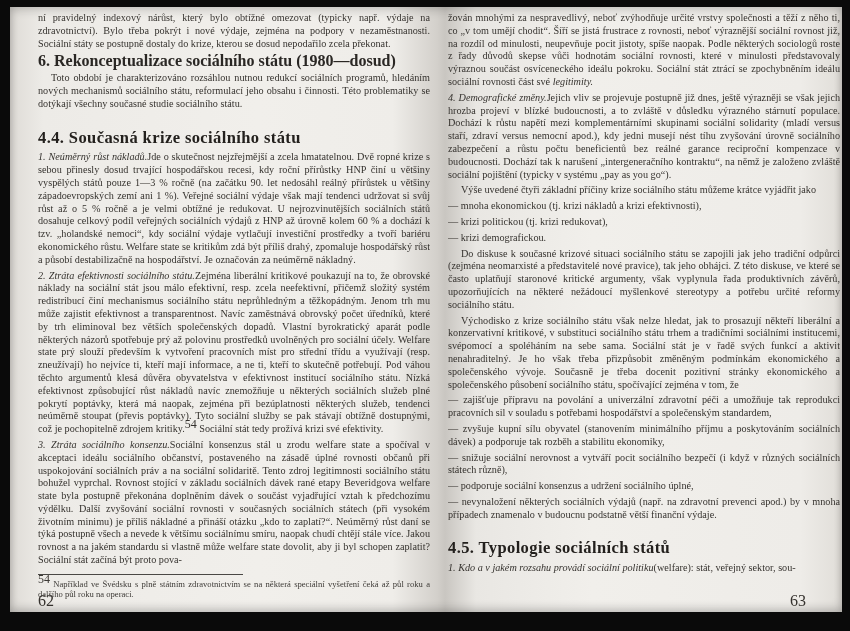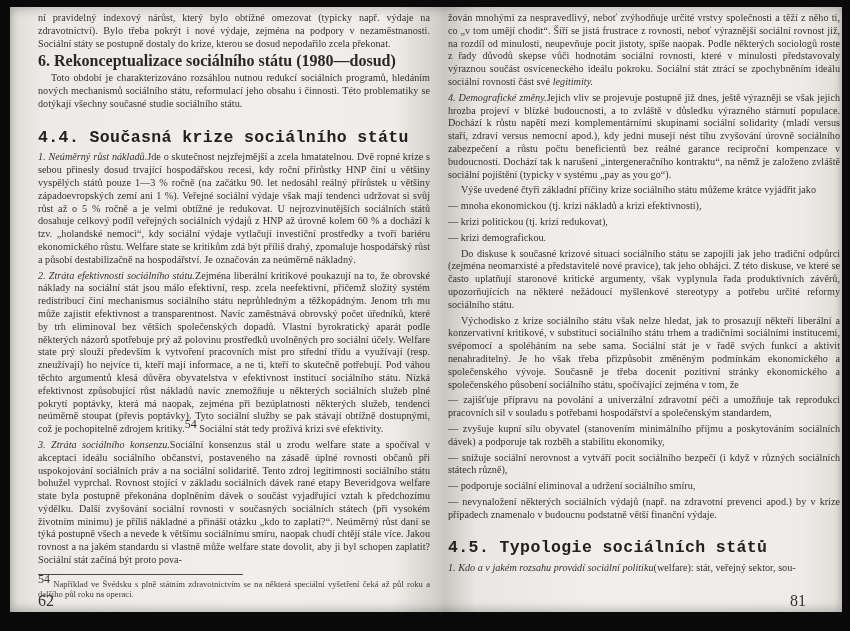--- a/index.html
+++ b/index.html
@@ -18,21 +18,21 @@
   .page{
     position:absolute;top:5px;width:392px;height:596px;overflow:hidden;
     color:#35322e;font-size:10.2px;line-height:12.8px;
   }
   .page-left{left:28px;}
   .page-right{left:438px;}
   .p{margin:0 0 3px 0;text-align:justify;}
   .indent{text-indent:13px;}
   .lead{font-style:italic;}
   .h-sans{
-    font-family:Liberation Mono, monospace;font-weight:bold;color:#23201d;
+    font-family:Liberation Serif, serif;font-weight:bold;color:#23201d;
     font-size:16.5px;letter-spacing:.4px;margin:21px 0 7px 0;
   }
   .h-serif{
     font-family:"Liberation Serif", serif;font-weight:bold;color:#2a2724;
     font-size:16px;margin:5px 0 4px 0;
   }
   .dash{margin:2px 0 3px 0;}
   .fn-ref{font-size:12px;line-height:0;}
   .footnote-rule{width:205px;border-top:1.2px solid #4a4845;margin:7px 0 4px 0;}
   .footnote{font-size:8.6px;line-height:10.6px;text-align:justify;margin:0;color:#3c3935;}
@@ -79,25 +79,25 @@
       <p class="p dash">— krizi politickou (tj. krizi redukovat),</p>
       <p class="p dash">— krizi demografickou.</p>
 
       <p class="p indent">Do diskuse k současné krizové situaci sociálního státu se zapojili jak jeho tradiční odpůrci (zejména neomarxisté a představitelé nové pravice), tak jeho obhájci. Z této diskuse, ve které se často uplatňují staronové kritické argumenty, však vyplynula řada produktivních závěrů, upozorňujících na některé nežádoucí myšlenkové stereotypy a potřebu určité reformy sociálního státu.</p>
 
       <p class="p indent">Východisko z krize sociálního státu však nelze hledat, jak to prosazují někteří liberální a konzervativní kritikové, v substituci sociálního státu trhem a tradičními sociálními institucemi, svépomocí a spoléháním na sebe sama. Sociální stát je v řadě svých funkcí a aktivit nenahraditelný. Je ho však třeba přizpůsobit změněným podmínkám ekonomického a společenského vývoje. Současně je třeba docenit pozitivní stránky ekonomického a společenského působení sociálního státu, spočívající zejména v tom, že</p>
 
       <p class="p dash">— zajišťuje přípravu na povolání a univerzální zdravotní péči a umožňuje tak reprodukci pracovních sil v souladu s potřebami hospodářství a společenským standardem,</p>
       <p class="p dash">— zvyšuje kupní sílu obyvatel (stanovením minimálního příjmu a poskytováním sociálních dávek) a podporuje tak rozběh a stabilitu ekonomiky,</p>
       <p class="p dash">— snižuje sociální nerovnost a vytváří pocit sociálního bezpečí (i když v různých sociálních státech různě),</p>
-      <p class="p dash">— podporuje sociální eliminoval a udržení sociálního smíru,</p>
-      <p class="p dash">— nevynaložení některých sociálních výdajů (např. na zdravotní prevenci apod.) by v krize případech znamenalo v budoucnu podstatně větší finanční výdaje.</p>
+      <p class="p dash">— podporuje sociální konsenzus a udržení sociálního úplné,</p>
+      <p class="p dash">— nevynaložení některých sociálních výdajů (např. na zdravotní prevenci apod.) by v mnoha případech znamenalo v budoucnu podstatně větší finanční výdaje.</p>
 
       <h2 class="h-sans">4.5. Typologie sociálních států</h2>
 
 
       <p class="p"><i class="lead">1. Kdo a v jakém rozsahu provádí sociální politiku</i><span>(welfare): stát, veřejný sektor, sou-</span></p>
 
-      <div class="pagenum num-right">81</div>
+      <div class="pagenum num-right">63</div>
     </section>
 
   </div>
 </div>
 
 </body></html>

